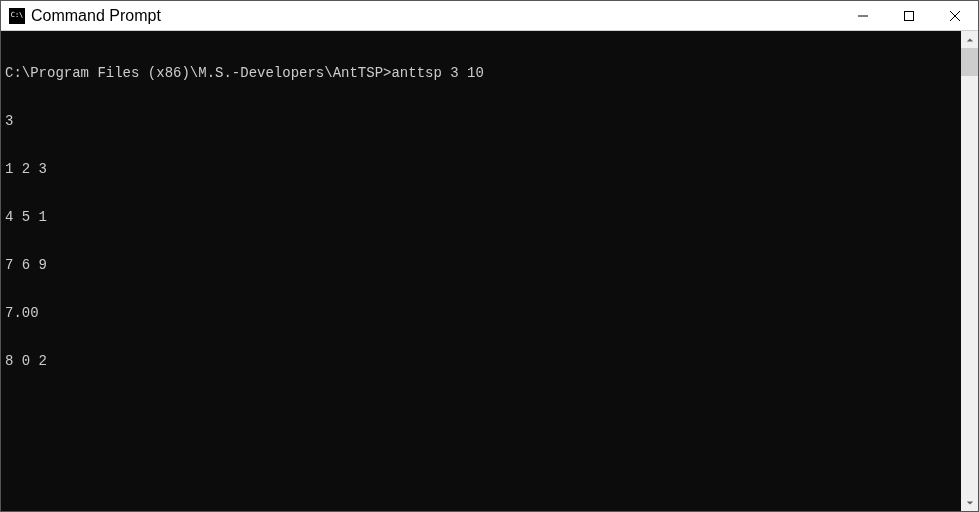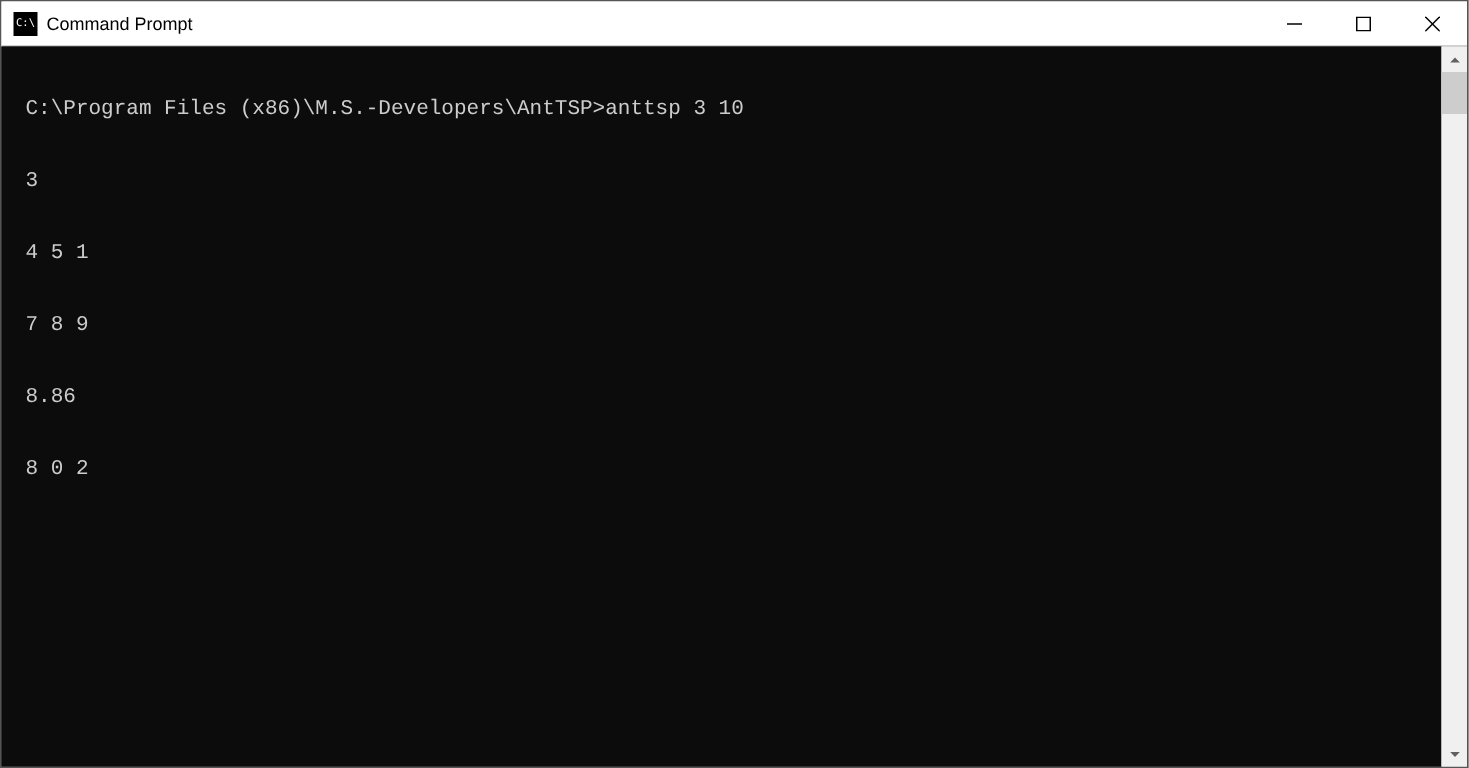--- a/index.html
+++ b/index.html
@@ -37,21 +37,21 @@
       justify-content: center;
     }
     .titlebar-icon::after {
       content: "C:\\";
       color: #fff;
       font-size: 7px;
       font-family: Consolas, monospace;
       line-height: 1;
     }
     .titlebar-title {
-      font-size: 12px;
+      font-size: 16px;
       color: #000;
       flex: 1;
     }
     .win-controls {
       display: flex;
       height: 100%;
     }
     .win-btn {
       width: 46px;
       height: 100%;
@@ -67,21 +67,21 @@
       background: #0c0c0c;
       position: relative;
     }
     .terminal {
       flex: 1;
       background: #0c0c0c;
       color: #cccccc;
       font-family: Consolas, 'Courier New', monospace;
       font-size: 14px;
       line-height: 16px;
-      padding: 2px 16px;
+      padding: 2px 4px;
       white-space: pre;
       overflow: hidden;
     }
     .scrollbar {
       width: 17px;
       background: #f0f0f0;
       display: flex;
       flex-direction: column;
     }
     .sb-btn {
@@ -139,23 +139,24 @@
             <line x1="0" y1="0" x2="10" y2="10" stroke="#000" stroke-width="1"></line>
             <line x1="10" y1="0" x2="0" y2="10" stroke="#000" stroke-width="1"></line>
           </svg>
       </div>
     </div>
   </div>
   <div class="client-area">
     <div class="terminal">
       <span class="line">C:\Program Files (x86)\M.S.-Developers\AntTSP&gt;anttsp 3 10</span>
       <span class="line">3</span>
+      <span class="line">1 2 3</span>
       <span class="line">4 5 1</span>
-      <span class="line">7 8 9</span>
-      <span class="line">8.86</span>
+      <span class="line">7 6 9</span>
+      <span class="line">7.00</span>
       <span class="line">8 0 2</span>
       <span class="line"></span>
     </div>
     <div class="scrollbar">
       <div class="sb-btn">
         <svg viewBox="0 0 10 10">
             <path d="M1 7 L5 3 L9 7 Z"></path>
           </svg>
       </div>
       <div class="sb-track">

